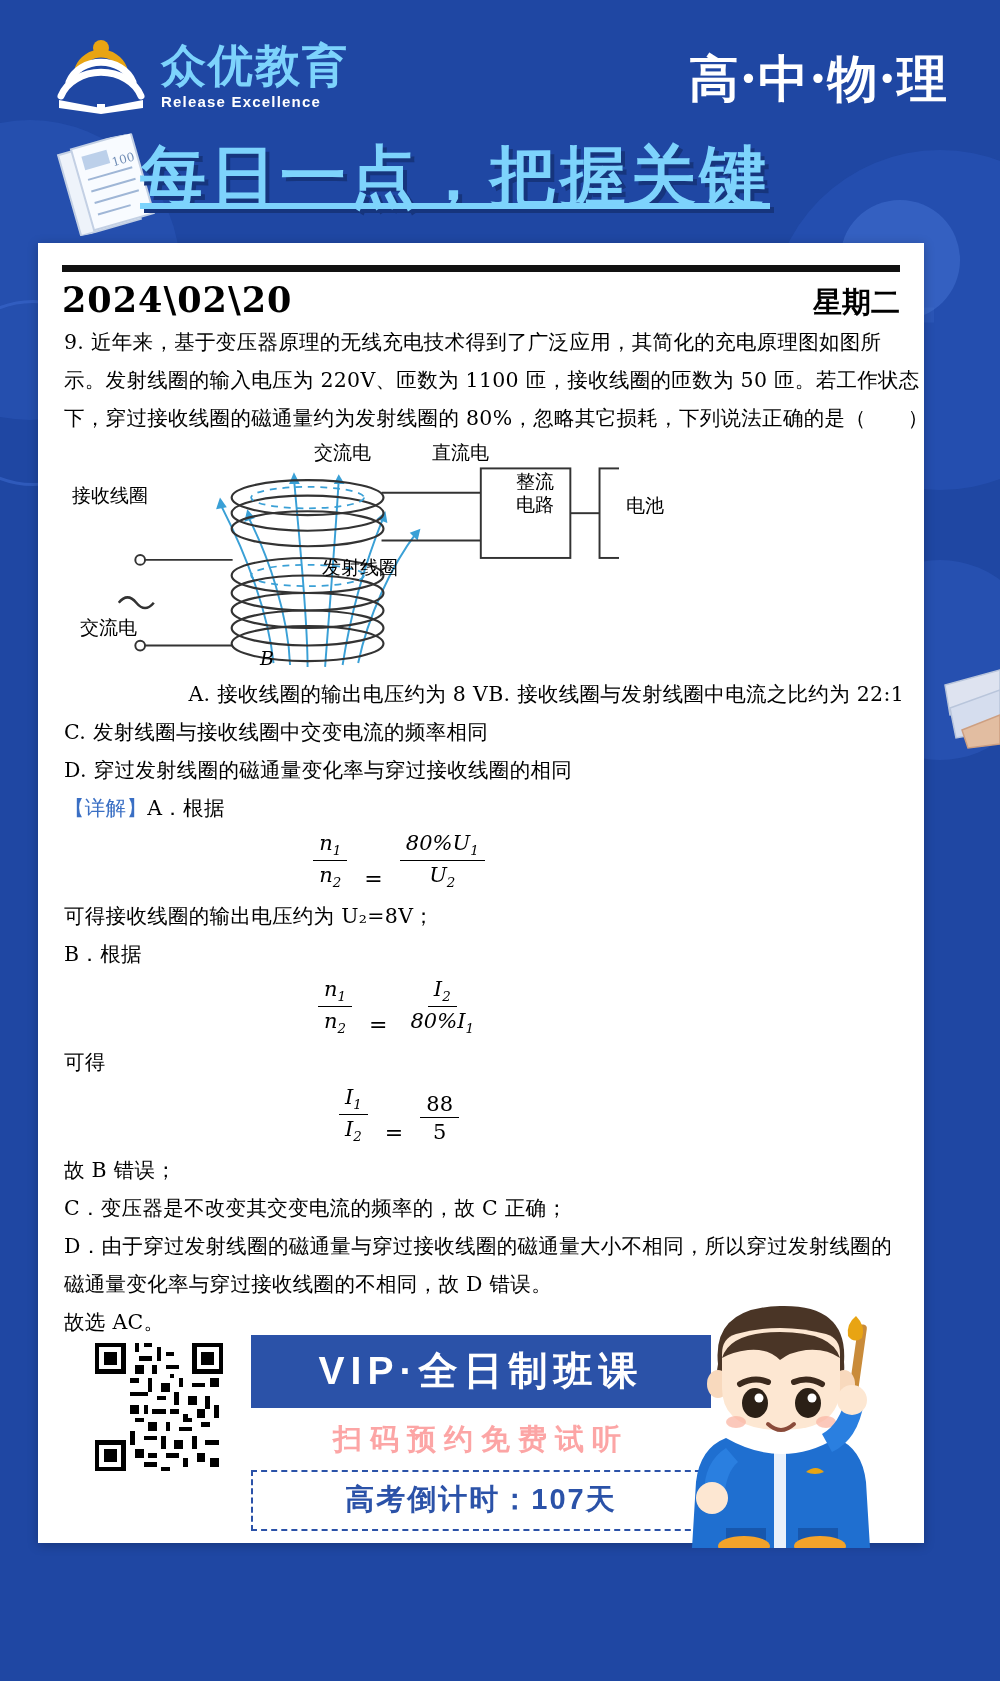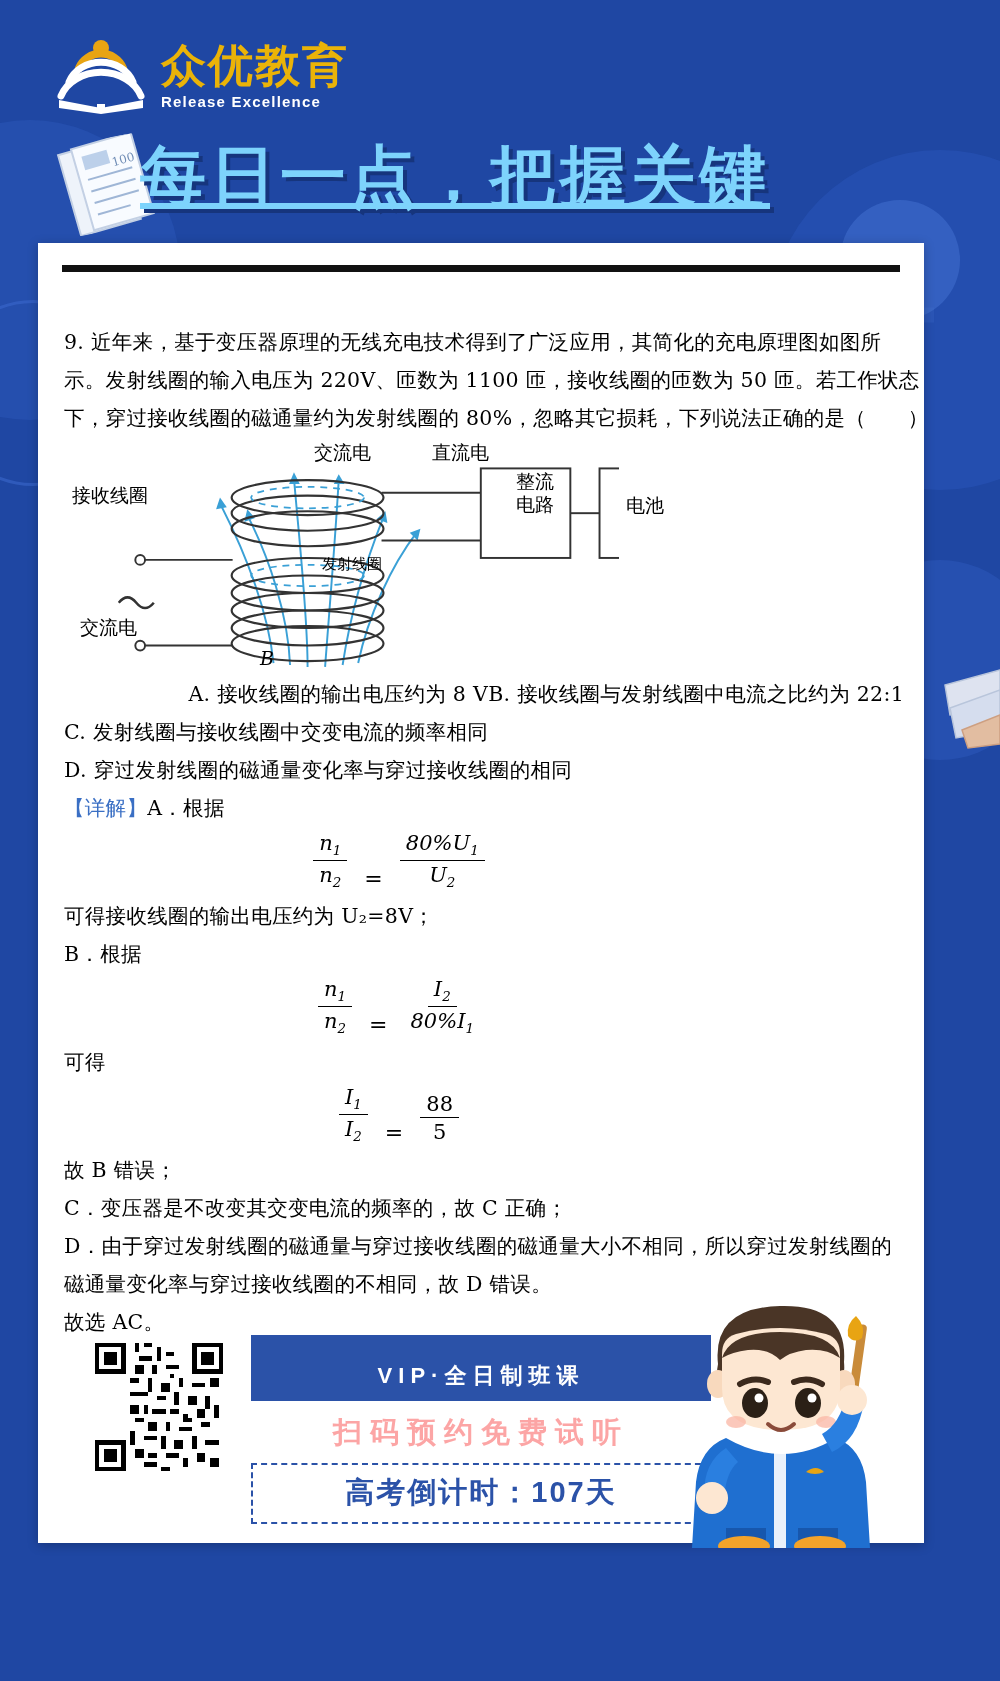--- a/index.html
+++ b/index.html
@@ -18,21 +18,21 @@
   .d5{right:-40px;top:560px;width:200px;height:200px;background:#2d59bd;opacity:.5;}
   .gear{position:absolute;right:60px;top:240px;width:150px;height:150px;opacity:.35;}
   .big-j{position:absolute;right:150px;top:300px;font-size:150px;color:#3e6bd0;
          font-family:"Liberation Serif",serif;opacity:.5;font-style:italic;}
 
   
   .header{position:absolute;left:0;top:0;width:1000px;height:240px;}
   .logo-wrap{position:absolute;left:55px;top:38px;display:flex;align-items:center;gap:14px;}
   .logo-mark{width:92px;height:76px;position:relative;}
   .logo-text{display:flex;flex-direction:column;justify-content:center;}
-  .logo-cn{font-size:45px;font-weight:bold;color:#eab308;letter-spacing:2px;line-height:1.05;}
+  .logo-cn{font-size:45px;font-weight:bold;color:#7dd3fc;letter-spacing:2px;line-height:1.05;}
   .logo-en{font-size:15px;font-weight:bold;color:#ffffff;letter-spacing:1.2px;margin-top:4px;}
   .subject{position:absolute;right:52px;top:46px;font-size:50px;font-weight:bold;color:#fff;
            font-family:"DejaVu Serif","Liberation Serif",serif;letter-spacing:1px;white-space:nowrap;}
   .main-title{position:absolute;left:140px;top:132px;font-size:66px;font-weight:bold;color:#7dd3fc;
               letter-spacing:4px;white-space:nowrap;
               text-shadow:4px 4px 0 #16357d;text-decoration:underline;}
   .paper-icon{position:absolute;left:62px;top:138px;width:96px;height:92px;transform:rotate(-10deg);}
 
   
   .card{position:absolute;left:38px;top:243px;width:886px;height:1300px;background:#fff;
@@ -58,22 +58,22 @@
   .eqrow{display:flex;align-items:flex-end;gap:17px;font-family:"DejaVu Serif","Liberation Serif",serif;
          font-size:22px;font-style:italic;}
   .eqblock{display:flex;justify-content:center;margin:4px 0 6px 0;padding-right:170px;}
   sub{font-size:.64em;font-style:italic;}
   .upr{font-style:normal;}
 
   
   .promo{position:absolute;left:38px;top:1335px;width:886px;height:205px;}
   .qr{position:absolute;left:57px;top:8px;width:128px;height:128px;}
   .promo-right{position:absolute;left:213px;top:0;width:460px;}
-  .vip-bar{background:#2b52a8;color:#fff;font-size:22px;font-weight:bold;letter-spacing:6px;
-           text-align:center;padding:26px 0 10px 0;}
+  .vip-bar{background:#2b52a8;color:#fff;font-size:39px;font-weight:bold;letter-spacing:6px;
+           text-align:center;padding:9px 0 10px 0;}
   .scan{color:#fca5a5;font-size:29px;font-weight:bold;letter-spacing:8px;text-align:center;margin:12px 0 10px 0;}
   .countdown{border:2px dashed #2b52a8;color:#2b52a8;font-size:29px;font-weight:bold;
              text-align:center;padding:8px 0 9px 0;letter-spacing:2px;}
   .mascot{position:absolute;right:18px;bottom:-8px;width:250px;height:260px;}
   .hand-deco{position:absolute;right:0;top:660px;width:150px;height:90px;opacity:.9;}
 </style>
 </head>
 <body>
 
 <div class="bg-deco d1"></div>
@@ -114,40 +114,45 @@
       <path d="M6 58 A42 34 0 0 1 86 58" stroke="#ffffff" stroke-width="7" fill="none" stroke-linecap="round"></path>
       <path d="M4 62 L46 70 L88 62 L88 70 L46 76 L4 70 Z" fill="#ffffff"></path>
       <rect x="42" y="66" width="8" height="8" fill="#ffffff"></rect>
     </svg>
     <div class="logo-text">
       <div class="logo-cn">众优教育</div>
       <div class="logo-en">Release Excellence</div>
     </div>
   </div>
 
+  <div class="subject">高·中·物·理</div>
 
   <svg class="paper-icon" viewBox="0 0 96 92">
     <g transform="rotate(-6 48 46)">
       <rect x="6" y="4" width="62" height="84" fill="#eef3fa" stroke="#c3d0e4" stroke-width="2"></rect>
       <rect x="20" y="2" width="62" height="84" fill="#f8fbff" stroke="#c3d0e4" stroke-width="2"></rect>
       <rect x="28" y="12" width="26" height="14" fill="#bcd0ea"></rect>
       <line x1="28" y1="36" x2="74" y2="36" stroke="#9fb6d6" stroke-width="2"></line>
       <line x1="28" y1="48" x2="74" y2="48" stroke="#9fb6d6" stroke-width="2"></line>
       <line x1="28" y1="60" x2="74" y2="60" stroke="#9fb6d6" stroke-width="2"></line>
       <line x1="28" y1="72" x2="62" y2="72" stroke="#9fb6d6" stroke-width="2"></line>
       <text x="56" y="30" font-size="12" fill="#6f8cb5" font-family="DejaVu Serif, serif">100</text>
     </g>
   </svg>
 
   <div class="main-title">每日一点，把握关键</div>
 </div>
 
 <div class="card">
   <div class="rule"></div>
 
+  <div class="date-row">
+    <div class="date">2024\02\20</div>
+    <div class="weekday">星期二</div>
+  </div>
 
   <div class="qbody">
 
     <div class="qline">9. 近年来，基于变压器原理的无线充电技术得到了广泛应用，其简化的充电原理图如图所</div>
     <div class="qline">示。发射线圈的输入电压为 220V、匝数为 1100 匝，接收线圈的匝数为 50 匝。若工作状态</div>
     <div class="qline">下，穿过接收线圈的磁通量约为发射线圈的 80%，忽略其它损耗，下列说法正确的是（　　）</div>
 
     <div style="position:relative;height:238px;">
       <svg viewBox="0 0 560 240" style="position:absolute;left:10px;top:0;width:545px;height:238px;">
 
@@ -204,21 +209,21 @@
       </svg>
 
       <div style="position:absolute;left:8px;top:46px;font-size:19px;font-family:'DejaVu Serif','Liberation Serif',serif;">接收线圈</div>
       <div style="position:absolute;left:250px;top:3px;font-size:19px;font-family:'DejaVu Serif','Liberation Serif',serif;">交流电</div>
       <div style="position:absolute;left:368px;top:3px;font-size:19px;font-family:'DejaVu Serif','Liberation Serif',serif;">直流电</div>
       <div style="position:absolute;left:425px;top:33px;width:92px;text-align:center;font-size:19px;line-height:23px;font-family:'DejaVu Serif','Liberation Serif',serif;">
         <div>整流</div>
         <div>电路</div>
       </div>
       <div style="position:absolute;left:546px;top:56px;width:70px;text-align:center;font-size:19px;font-family:'DejaVu Serif','Liberation Serif',serif;">电池</div>
-      <div style="position:absolute;left:258px;top:118px;font-size:15px;font-family:'DejaVu Serif','Liberation Serif',serif;text-align:right;">发射线圈</div>
+      <div style="position:absolute;left:258px;top:118px;font-size:19px;font-family:'DejaVu Serif','Liberation Serif',serif;text-align:right;">发射线圈</div>
       <div style="position:absolute;left:16px;top:178px;font-size:19px;font-family:'DejaVu Serif','Liberation Serif',serif;">交流电</div>
       <div style="position:absolute;left:196px;top:210px;font-size:19px;font-style:italic;font-family:'DejaVu Serif','Liberation Serif',serif;">B</div>
     </div>
 
     <div class="qline opt-row">
       <span class="opt-a">A. 接收线圈的输出电压约为 8 V</span>
       <span>B. 接收线圈与发射线圈中电流之比约为 22:1</span>
     </div>
     <div class="qline">C. 发射线圈与接收线圈中交变电流的频率相同</div>
     <div class="qline">D. 穿过发射线圈的磁通量变化率与穿过接收线圈的相同</div>

